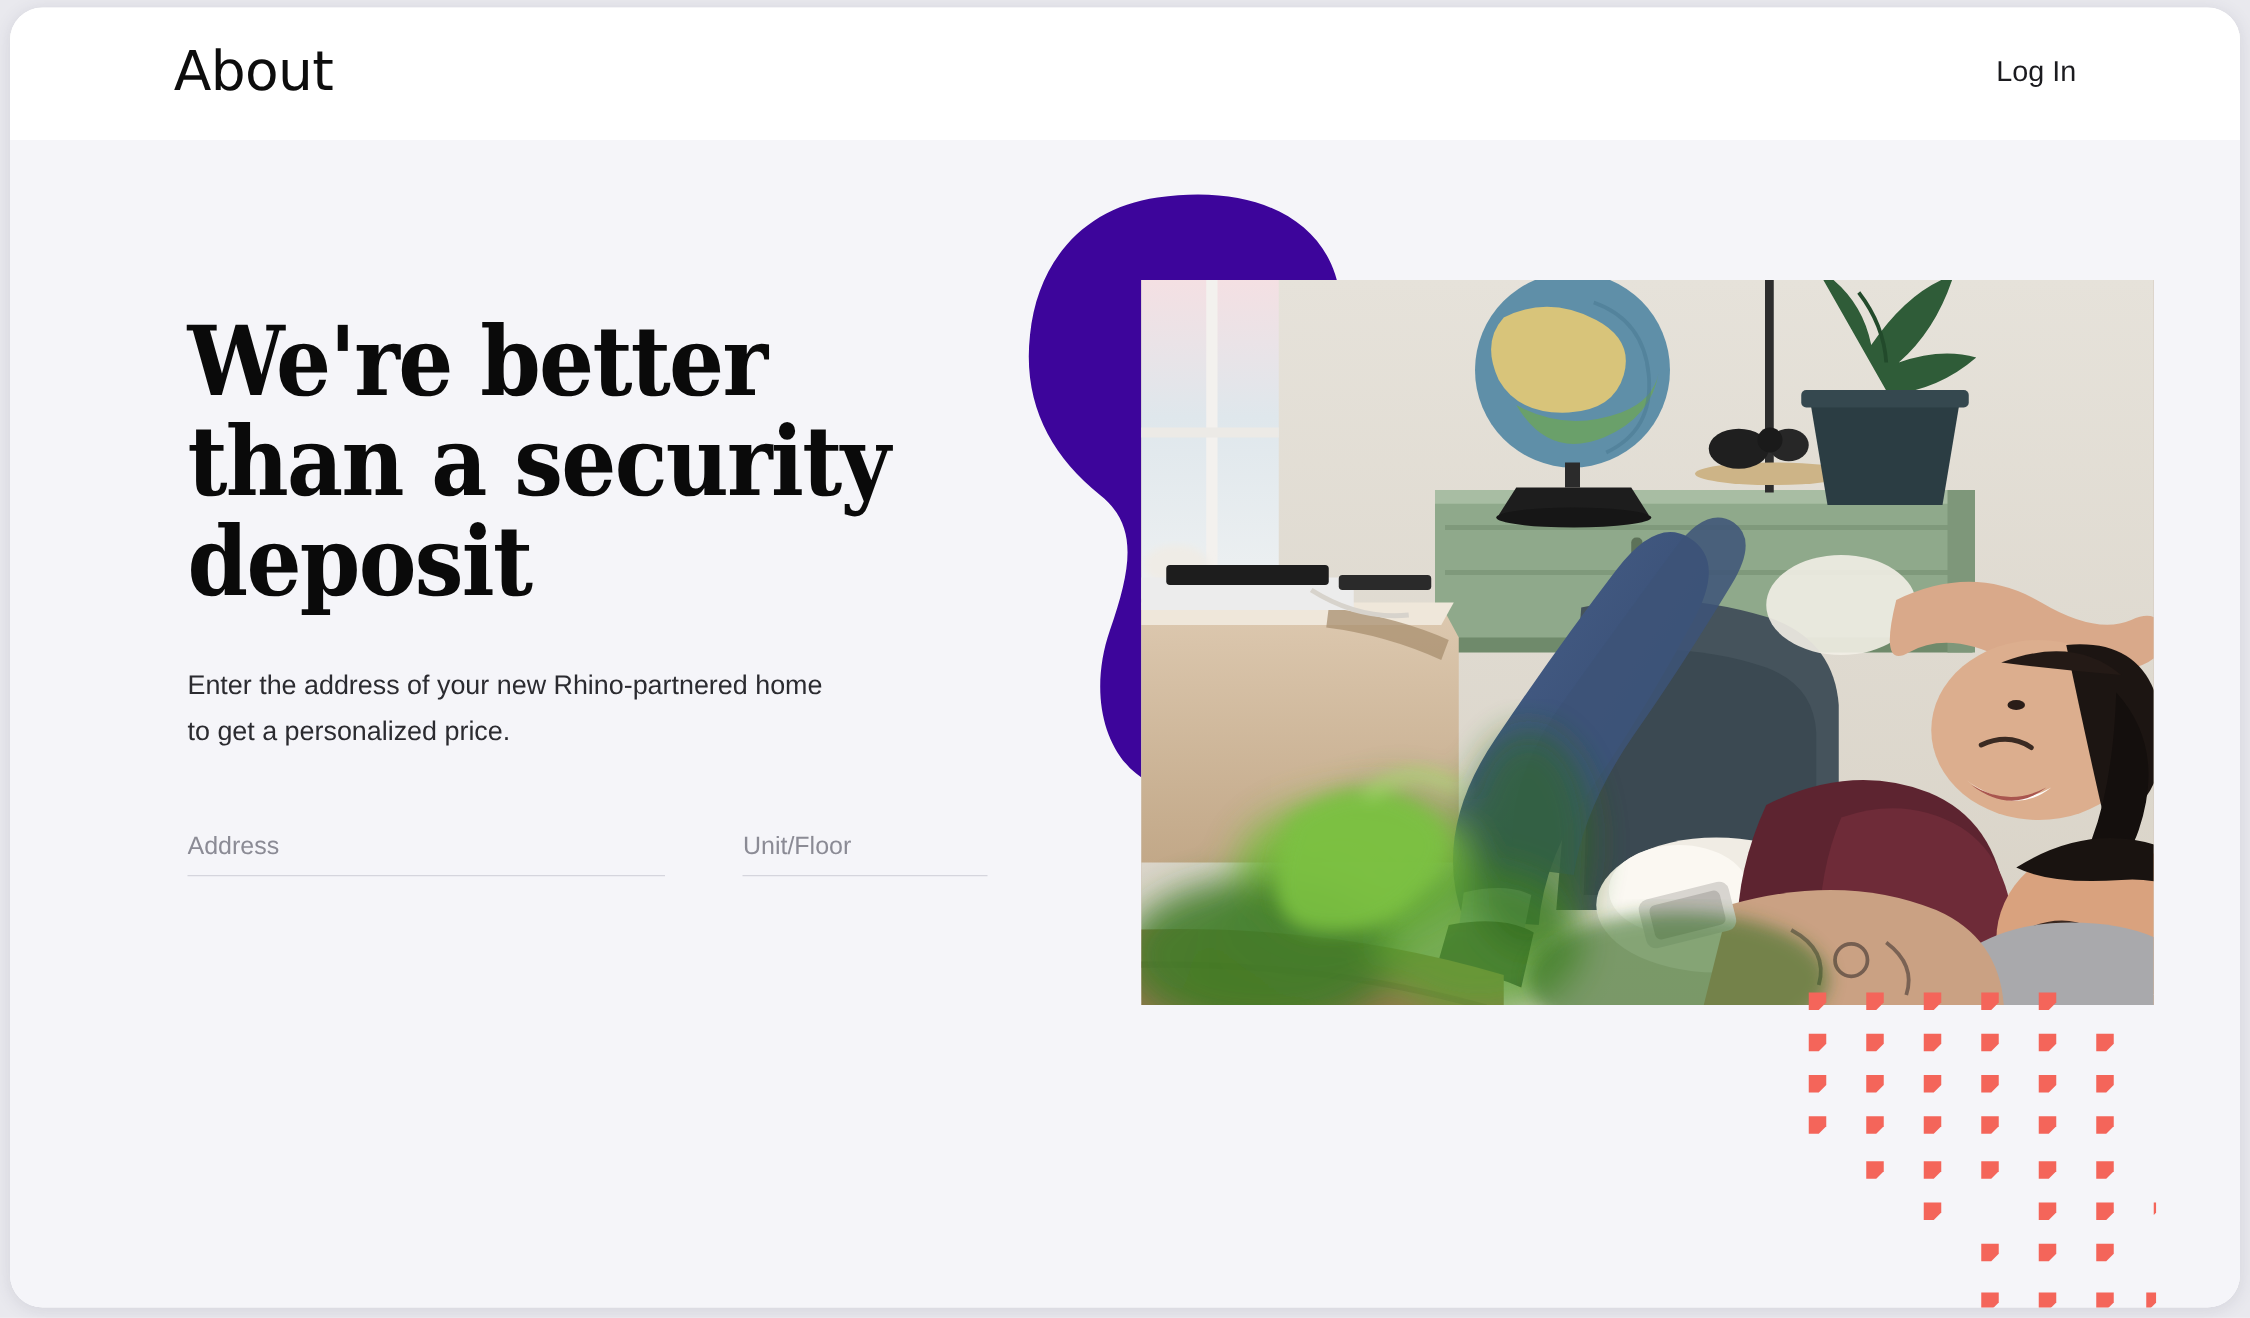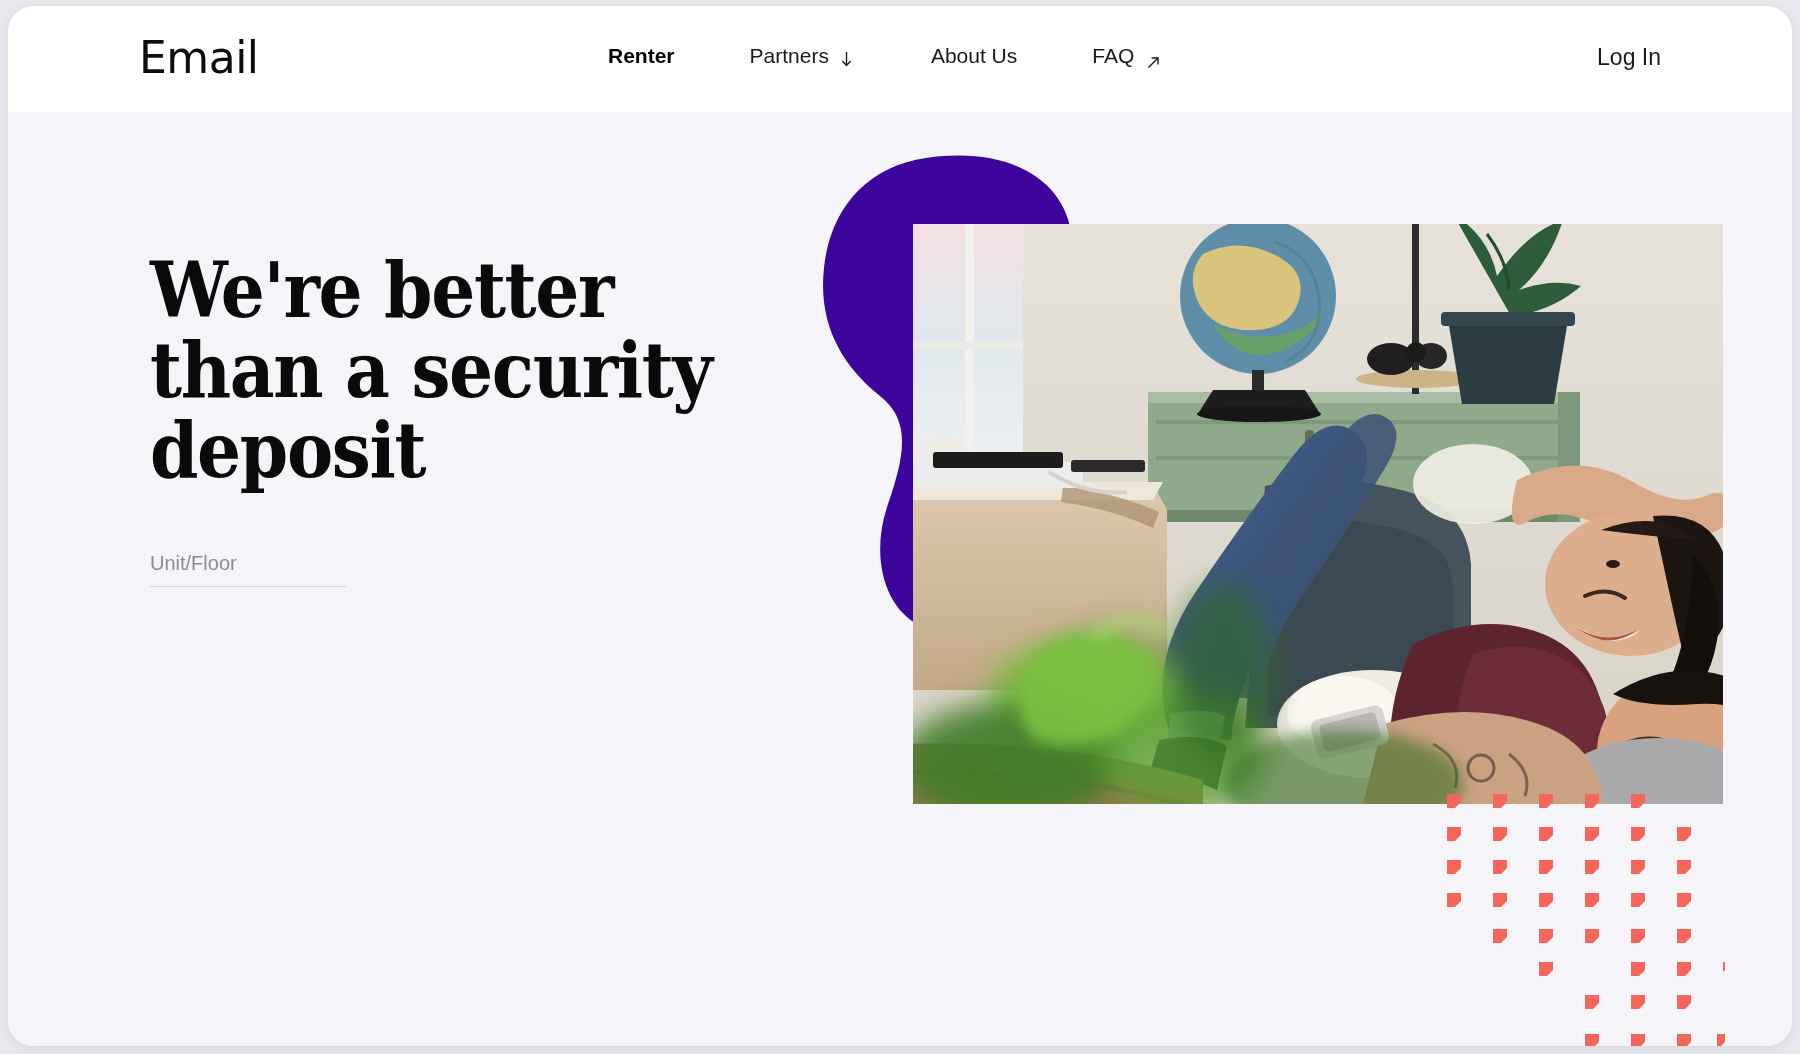--- a/index.html
+++ b/index.html
@@ -102,53 +102,22 @@
   .photo svg{ display:block; width:810px; height:580px; }
   .dots{ position:absolute; left:1437px; top:676px; width:280px; height:300px; }
   .dots svg{ display:block; }
 </style>
 </head>
 <body>
 
 <div class="page-card">
 
   <div class="header">
-    <div class="logo">Email</div>
-
-    <div class="nav">
-
-      <div class="nav-item is-active nav-gap-1">
-        <span>Renter</span>
-      </div>
-
-      <div class="nav-item nav-gap-2">
-        <span>Partners</span>
-        <span class="arrow-down">
-          <svg viewBox="0 0 13 16" fill="none" stroke="#1b1b1f" stroke-width="1.4">
-            <path d="M6.5 1 V14"></path>
-              <path d="M2.4 10 L6.5 14.4 L10.6 10"></path>
-          </svg>
-        </span>
-      </div>
-
-      <div class="nav-item nav-gap-3">
-        <span>About Us</span>
-      </div>
-
-      <div class="nav-item nav-gap-4">
-        <span>FAQ</span>
-        <span class="arrow-ne">
-          <svg viewBox="0 0 13 13" fill="none" stroke="#1b1b1f" stroke-width="1.4">
-            <path d="M1.5 11.5 L11 2"></path>
-              <path d="M4.6 2 H11 V8.4"></path>
-          </svg>
-        </span>
-      </div>
-
-    </div>
+    <div class="logo">About</div>
+
 
     <div class="login">Log In</div>
   </div>
 
   <div class="hero">
 
     <div class="visual">
 
       <div class="blob">
         <svg viewBox="0 0 300 480" xmlns="http://www.w3.org/2000/svg">
@@ -372,23 +341,28 @@
         </svg>
       </div>
     </div>
 
     <div class="hero-left">
 
       <h1 class="headline">We're better
 than a security
 deposit</h1>
 
+      <p class="subhead">Enter the address of your new Rhino-partnered home
+to get a personalized price.</p>
 
       <div class="form">
         <div class="row">
+          <div class="field addr">
+            <input type="text" placeholder="Address" style="">
+          </div>
           <div class="field unit">
             <input type="text" placeholder="Unit/Floor" style="">
           </div>
         </div>
 
 
       </div>
 
     </div>
   </div>

